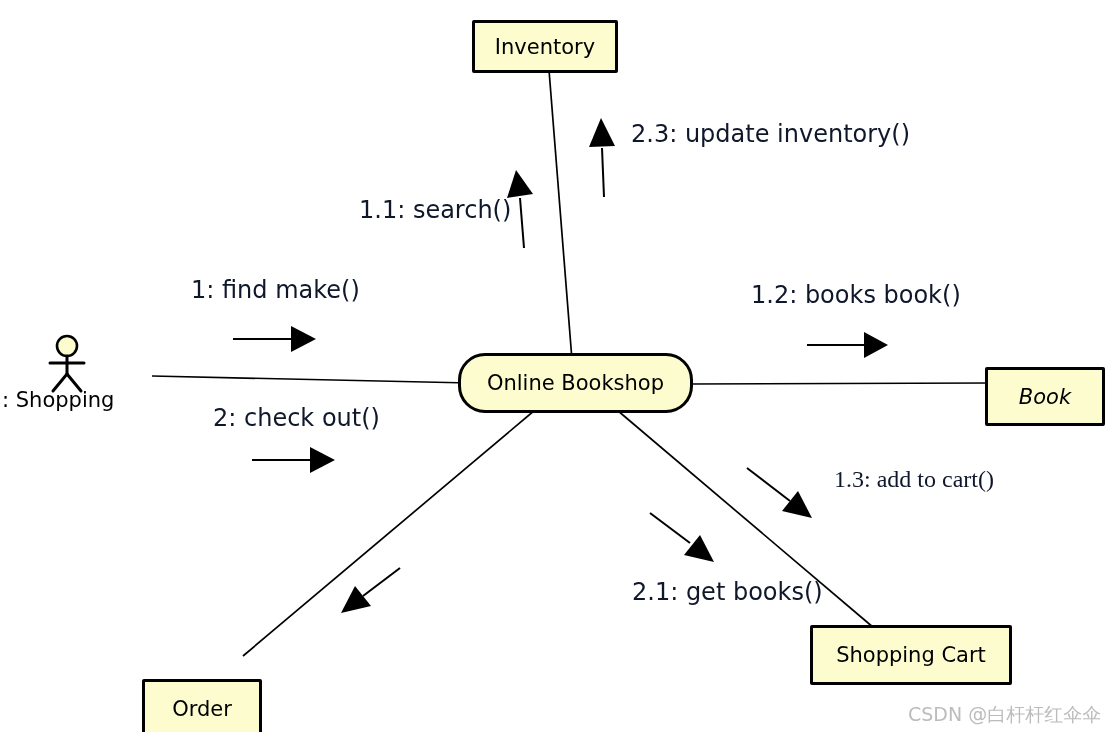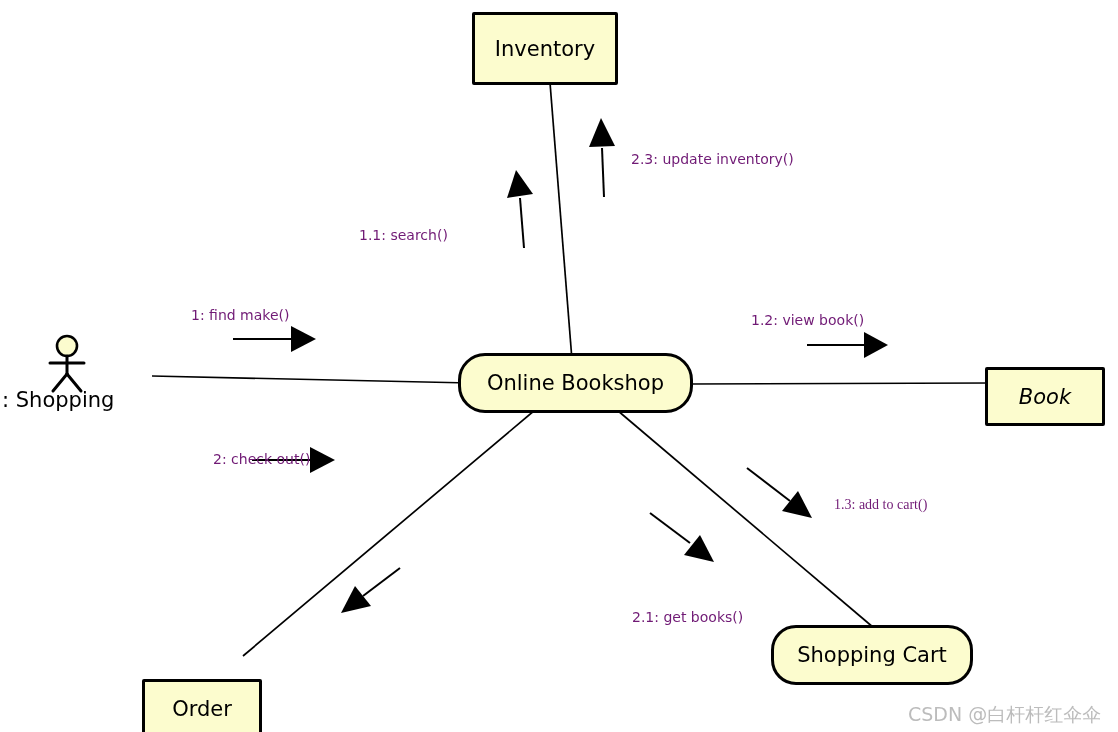--- a/index.html
+++ b/index.html
@@ -21,23 +21,22 @@
     box-sizing:border-box;
     background:var(--node-fill);
     border:3px solid var(--line);
     border-radius:2px;
     display:flex;align-items:center;justify-content:center;
     font-size:21px;color:#000;
     white-space:nowrap;
   }
   .msg{
     position:absolute;
-    font-size:14px;color:#701a75;
+    font-size:24px;color:#0f172a;
     white-space:nowrap;
-    margin-top:31px;
   }
   .actor-label{
     position:absolute;
     font-size:21px;color:#000;
     white-space:nowrap;
   }
   .watermark{
     position:absolute;
     font-size:19px;
     color:var(--watermark);
@@ -99,45 +98,45 @@
 
     <g stroke="var(--line)" stroke-width="3" stroke-linecap="round">
       <circle cx="67" cy="346" r="10" fill="var(--node-fill)" stroke-width="2.6"></circle>
       <line x1="67" y1="356" x2="67" y2="374"></line>
       <line x1="50" y1="363" x2="84" y2="363"></line>
       <line x1="67" y1="374" x2="53" y2="391"></line>
       <line x1="67" y1="374" x2="81" y2="391"></line>
     </g>
   </svg>
 
-  <div class="node" style="left:472px;top:12px;width:146px;height:73px;">
+  <div class="node" style="left:472px;top:20px;width:146px;height:53px;">
     <span>Inventory</span>
   </div>
 
   <div class="node" style="left:458px;top:353px;width:235px;height:60px;border-radius:27px;">
     <span>Online Bookshop</span>
   </div>
 
   <div class="node" style="left:985px;top:367px;width:120px;height:59px;font-style:italic;">
     <span>Book</span>
   </div>
 
-  <div class="node" style="left:771px;top:625px;width:202px;height:60px;border-radius:25px;">
+  <div class="node" style="left:810px;top:625px;width:202px;height:60px;">
     <span>Shopping Cart</span>
   </div>
 
   <div class="node" style="left:142px;top:655px;width:120px;height:60px;margin-top:24px;">
     <span>Order</span>
   </div>
 
   <div class="actor-label" style="left:2px;top:388px;">: Shopping</div>
 
   <div class="msg" style="left:191px;top:276px;">1: find make()</div>
-  <div class="msg" style="left:213px;top:420px;">2: check out()</div>
+  <div class="msg" style="left:213px;top:404px;">2: check out()</div>
   <div class="msg" style="left:359px;top:196px;">1.1: search()</div>
   <div class="msg" style="left:631px;top:120px;">2.3: update inventory()</div>
-  <div class="msg" style="left:751px;top:281px;">1.2: view book()</div>
+  <div class="msg" style="left:751px;top:281px;">1.2: books book()</div>
   <div class="msg" style="left:834px;top:466px;font-family:Liberation Serif, serif;">1.3: add to cart()</div>
   <div class="msg" style="left:632px;top:578px;">2.1: get books()</div>
 
   <div class="watermark" style="left:908px;top:702px;">CSDN @白杆杆红伞伞</div>
 
 </div>
 
 </body></html>

